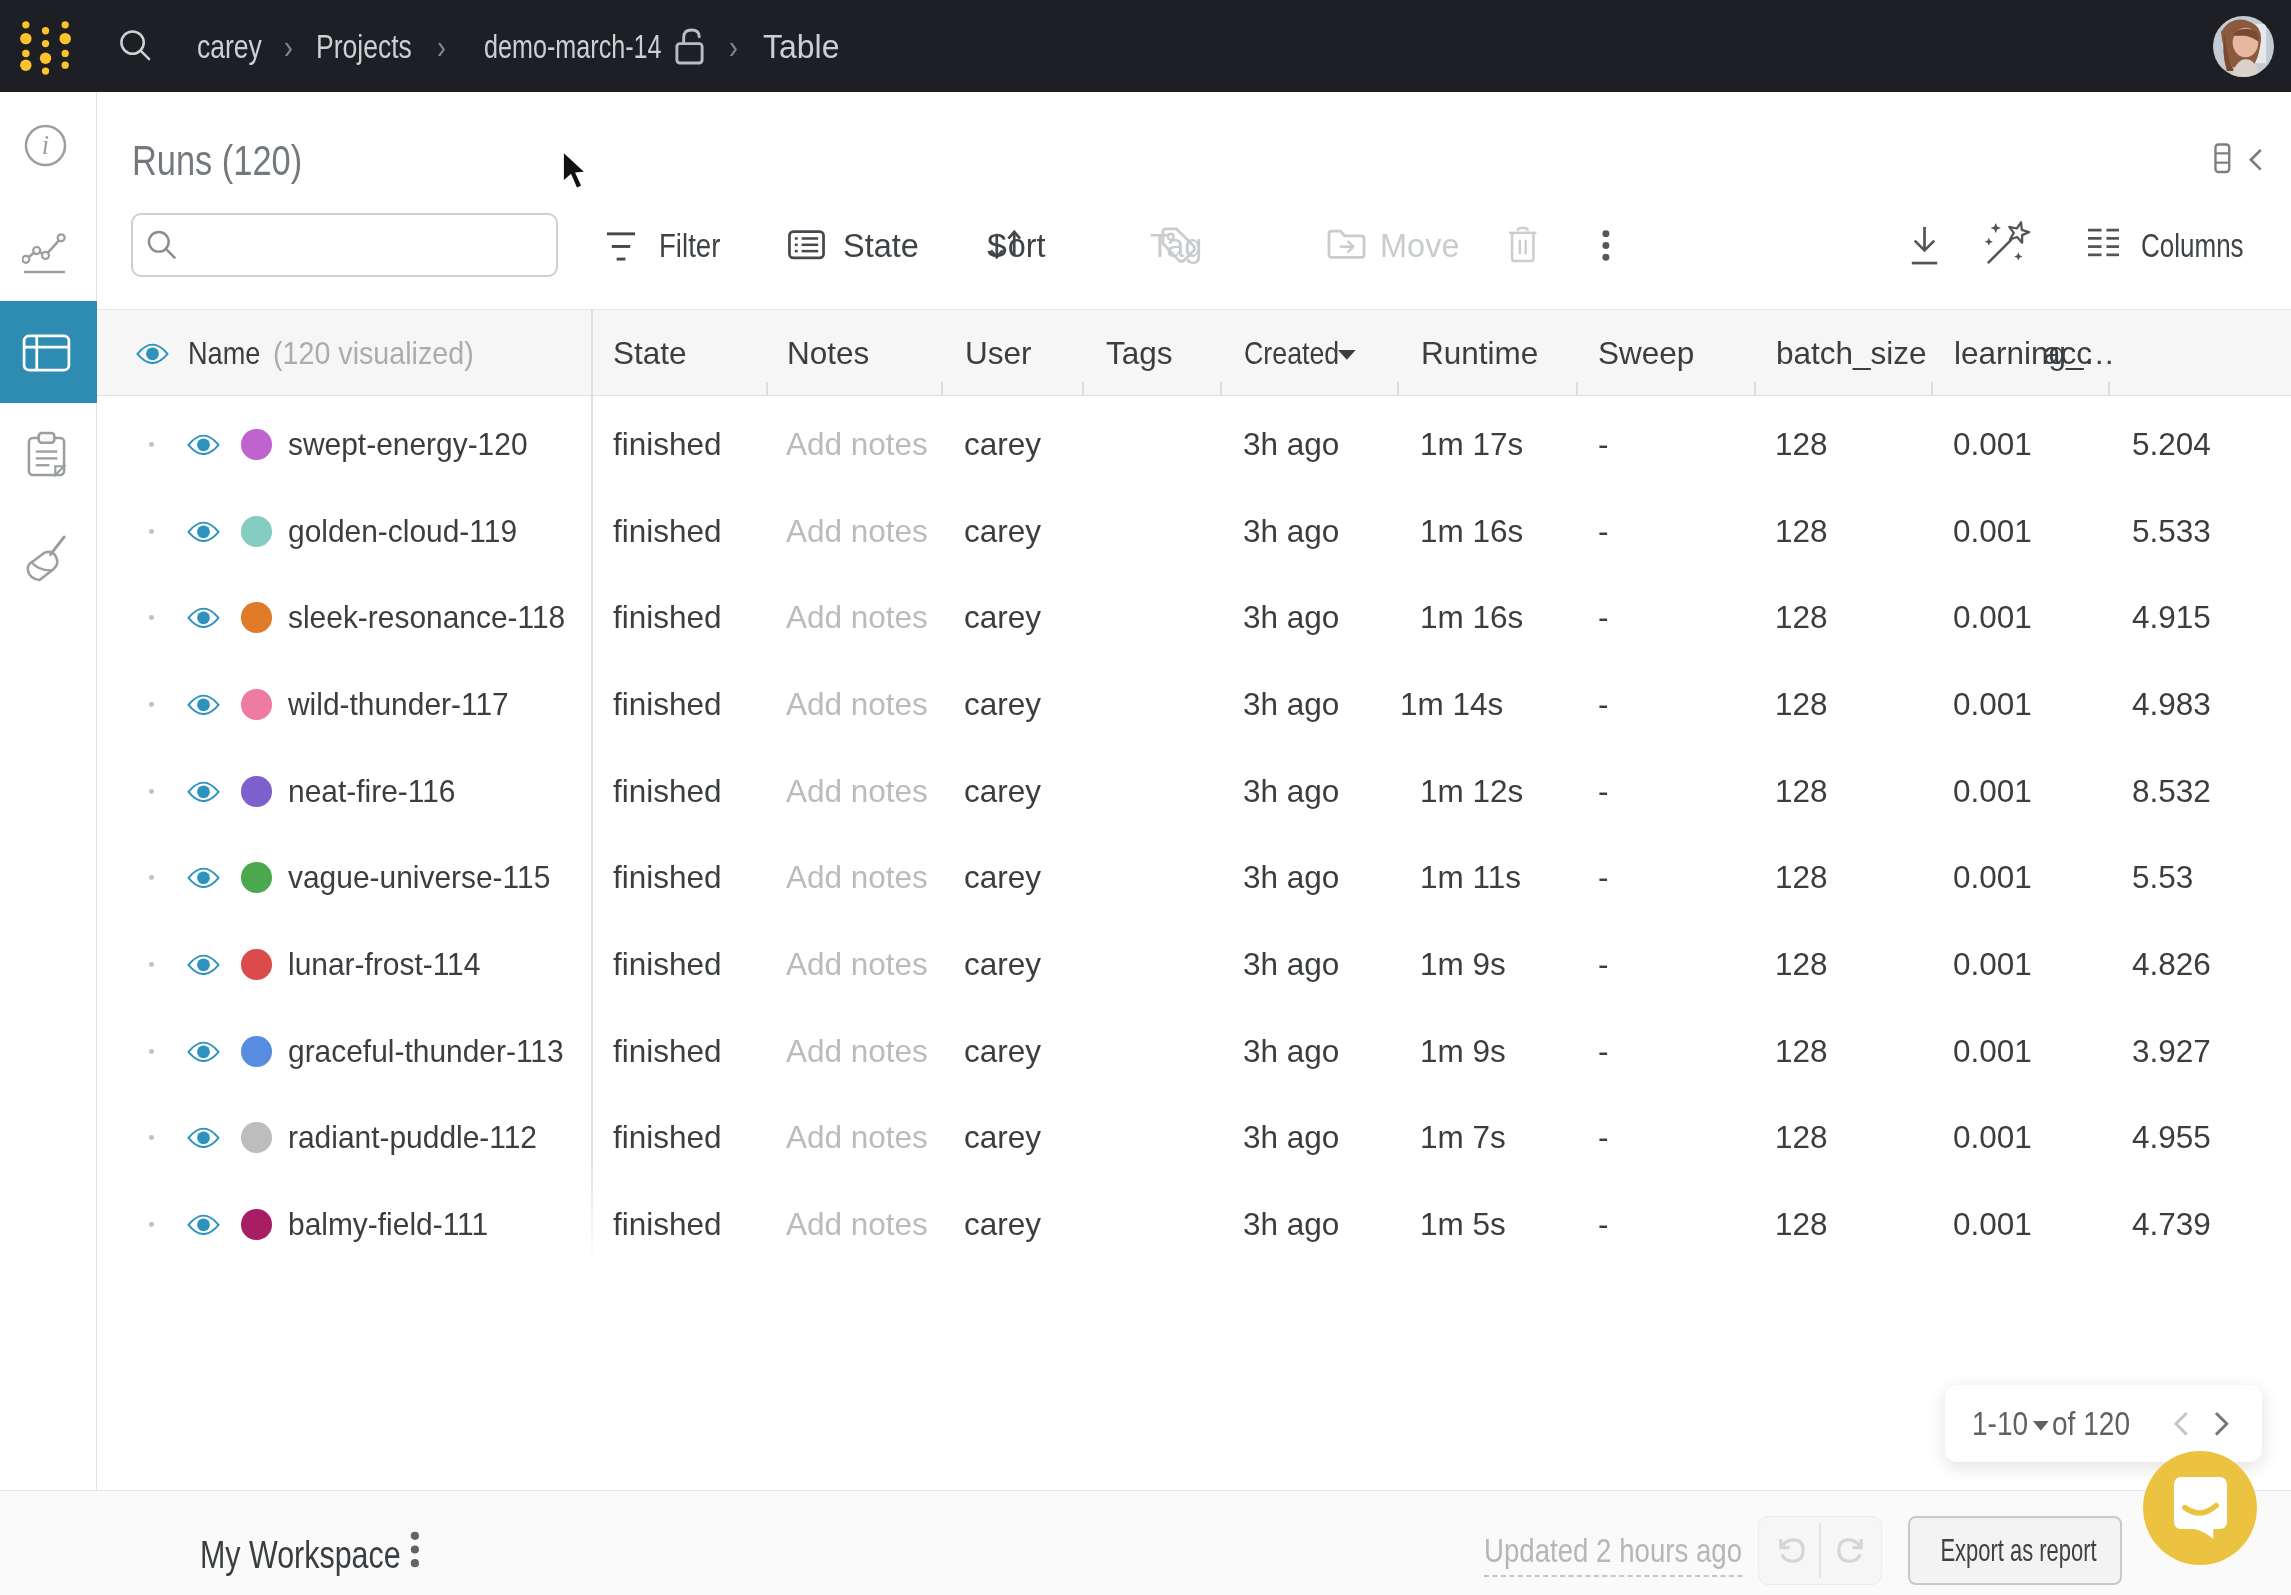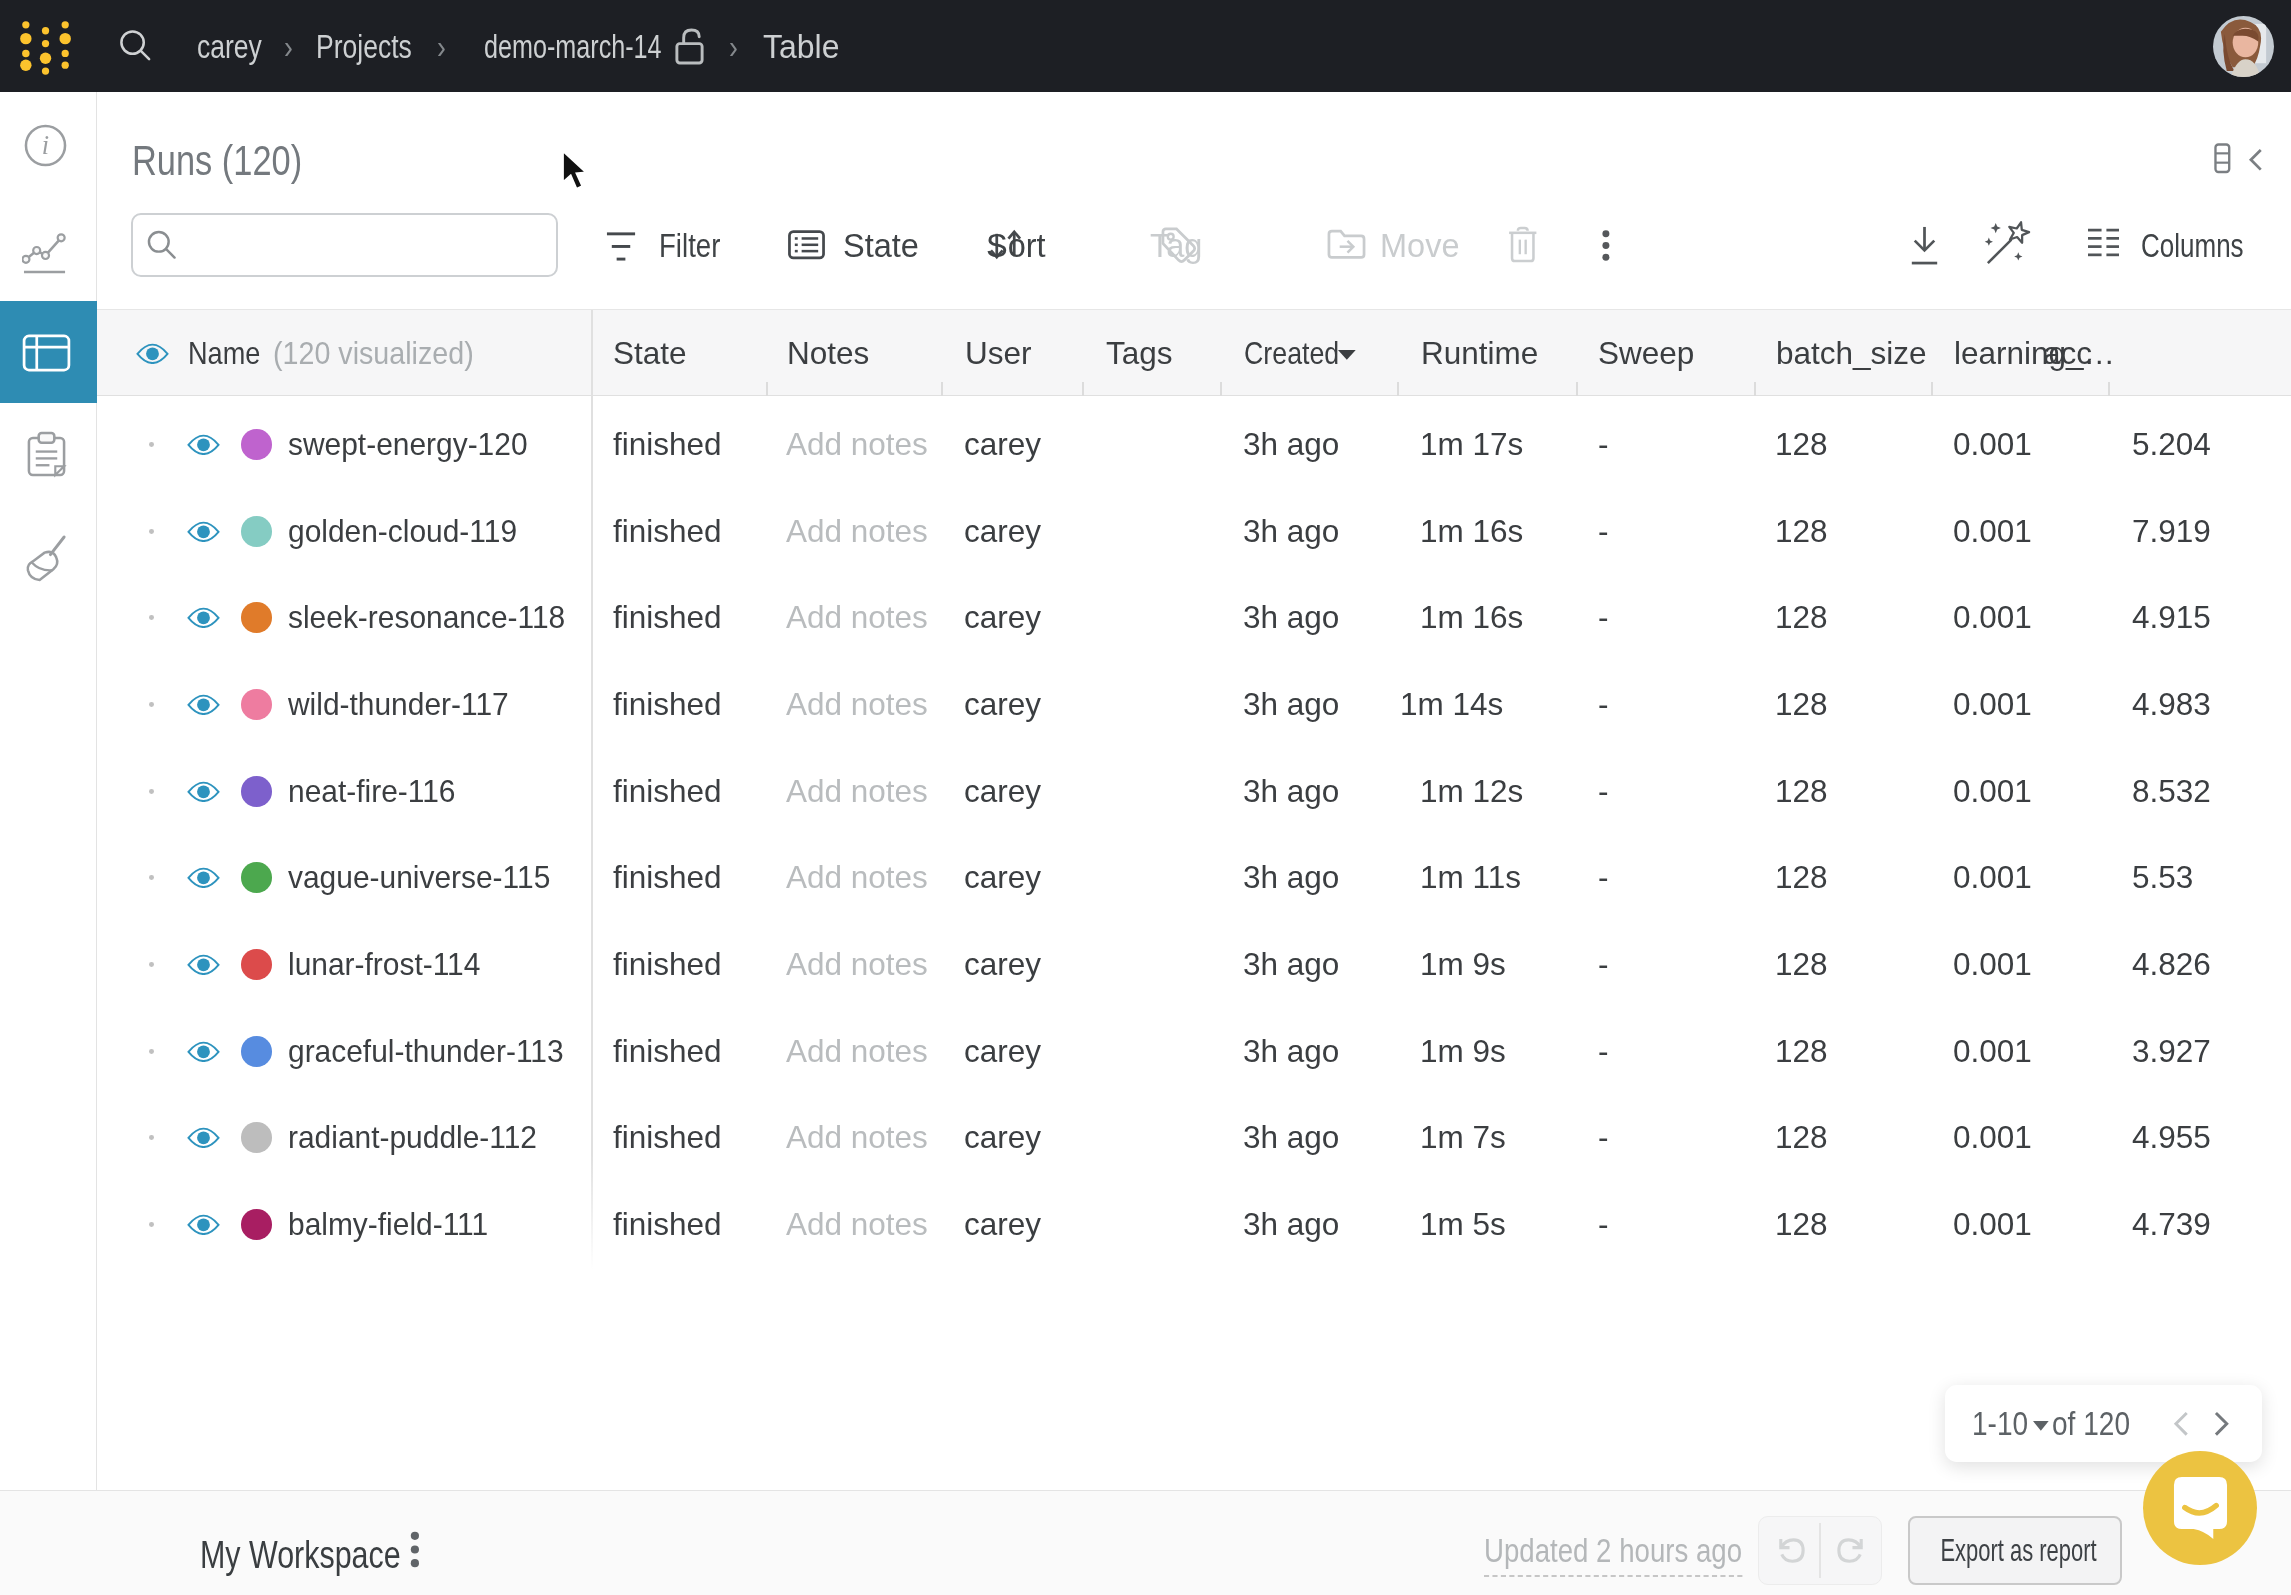--- a/index.html
+++ b/index.html
@@ -285,21 +285,21 @@
     <span class="rundot" style="background:#85ccc3"></span>
     <span class="cell" style="left:288px;color:#3b3e41;transform:scaleX(.95)">golden-cloud-119</span>
     <span class="cell" style="left:613px">finished</span>
     <span class="cell" style="left:786px;color:#b9bcbe">Add notes</span>
     <span class="cell" style="left:964px">carey</span>
     <span class="cell" style="left:1243px">3h ago</span>
     <span class="cell" style="left:1420px">1m 16s</span>
     <span class="cell" style="left:1598px">-</span>
     <span class="cell" style="left:1775px">128</span>
     <span class="cell" style="left:1953px">0.001</span>
-    <span class="cell" style="left:2132px">7.919</span>
+    <span class="cell" style="left:2132px">5.533</span>
   </div>
   <div class="row" style="top:574px">
     <span class="dragdot"></span>
     <svg class="roweye" width="33" height="21.7" viewBox="0 0 34 22">
       <path d="M1.5 11 Q17 -8 32.5 11 Q17 30 1.5 11 Z" fill="none" stroke="#2d93be" stroke-width="2"></path>
       <circle cx="17" cy="11" r="6.6" fill="#2d93be"></circle>
     </svg>
     <span class="rundot" style="background:#e07b2a"></span>
     <span class="cell" style="left:288px;color:#3b3e41;transform:scaleX(.95)">sleek-resonance-118</span>
     <span class="cell" style="left:613px">finished</span>

